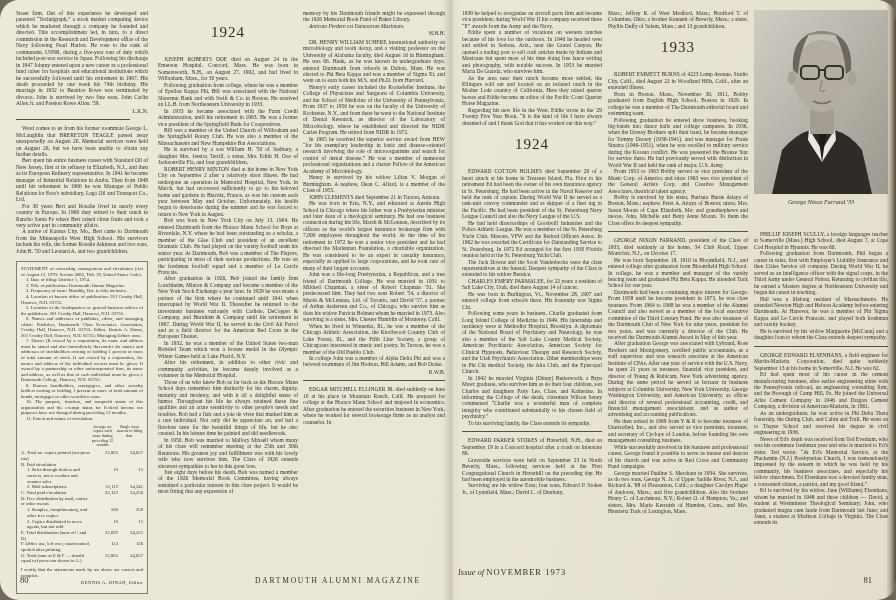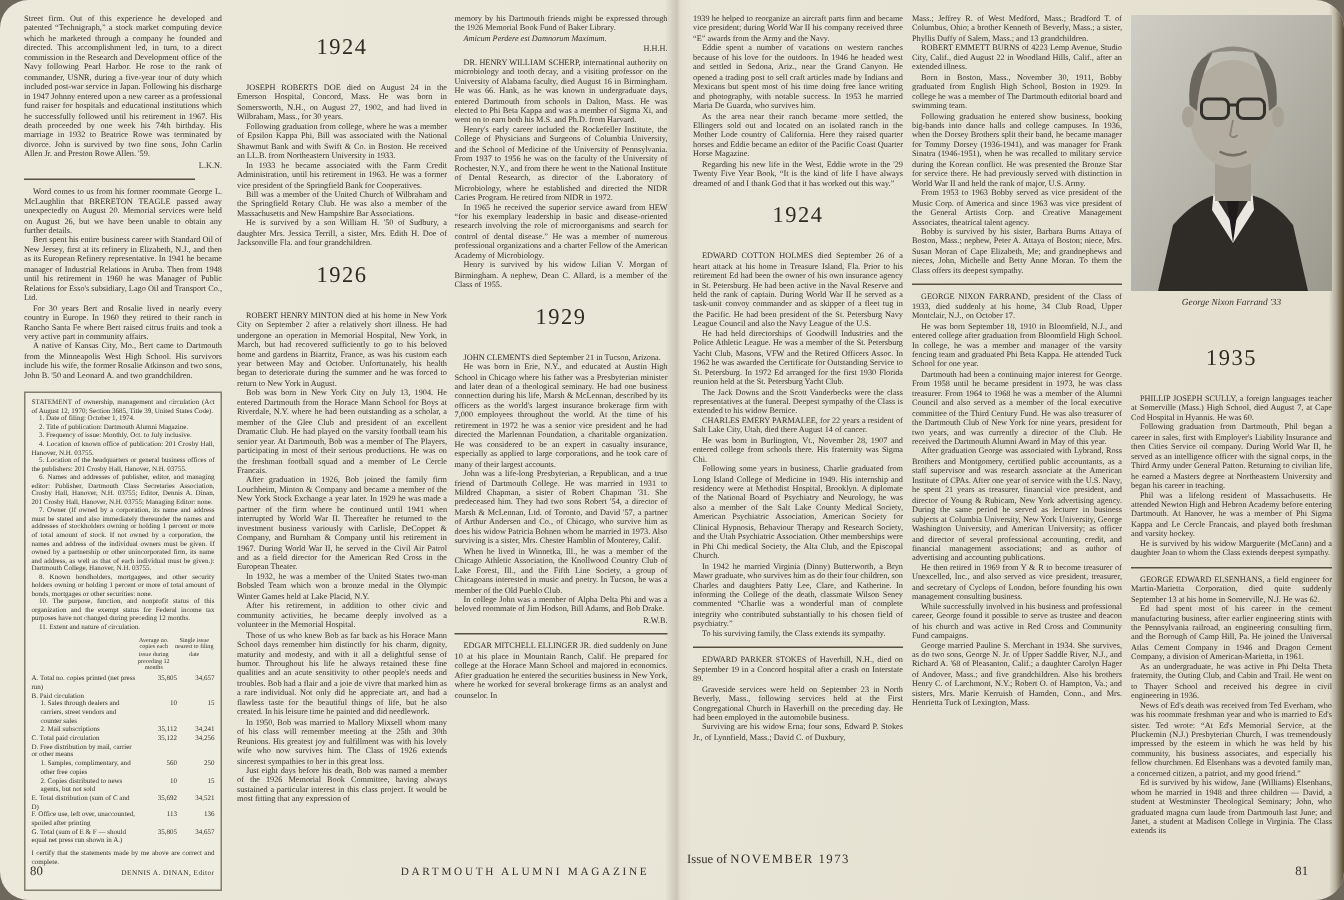--- a/index.html
+++ b/index.html
@@ -37,24 +37,24 @@
   .crow .lbl.ind{padding-left:6px;}
   .crow .avg,.crow .sgl{width:25px;text-align:right;}
   .certify{margin-top:3px;}
   .sigline{text-align:right;font-size:4.9px;margin-top:2px;letter-spacing:.3px;}
   .photo-frame{width:134px;height:184px;margin-bottom:4px;}
   .photo-frame svg{display:block;width:100%;height:100%;}
   .caption{font-style:italic;text-align:center;font-size:6.2px;margin:2px 0 26px;}
   .folio{position:absolute;font-size:8.5px;}
   #folio-left{left:20px;bottom:15px;}
   #folio-right{right:24px;bottom:15px;}
-  .footer-left{position:absolute;left:255px;bottom:15px;width:190px;text-align:center;
+  .footer-left{position:absolute;left:255px;bottom:15px;width:190px;text-align:left;
     font-size:7.5px;letter-spacing:1.8px;}
   .footer-right{position:absolute;left:458px;bottom:23px;font-size:8.5px;}
-  .footer-right .it{}
+  .footer-right .it{font-style:italic;}
   .footer-right .sc{letter-spacing:1px;font-variant:small-caps;}
 </style>
 </head>
 <body>
 
 <div class="spread">
   <div class="gutter"></div>
   <div class="book-edge"></div>
 
   <div class="col" id="col1">
@@ -145,40 +145,38 @@
     </div>
   </div>
 
   <div class="col" id="col2">
     <h2 class="year first">1924</h2>
     <p class="bp">JOSEPH ROBERTS DOE died on August 24 in the Emerson Hospital, Concord, Mass. He was born in Somersworth, N.H., on August 27, 1902, and had lived in Wilbraham, Mass., for 30 years.</p>
     <p class="bp">Following graduation from college, where he was a member of Epsilon Kappa Phi, Bill was associated with the National Shawmut Bank and with Swift &amp; Co. in Boston. He received an LL.B. from Northeastern University in 1933.</p>
     <p class="bp">In 1933 he became associated with the Farm Credit Administration, until his retirement in 1963. He was a former vice president of the Springfield Bank for Cooperatives.</p>
     <p class="bp">Bill was a member of the United Church of Wilbraham and the Springfield Rotary Club. He was also a member of the Massachusetts and New Hampshire Bar Associations.</p>
     <p class="bp">He is survived by a son William H. '50 of Sudbury, a daughter Mrs. Jessica Terrill, a sister, Mrs. Edith H. Doe of Jacksonville Fla. and four grandchildren.</p>
-    <h2 class="year">1926</h2>
     <p class="bp">ROBERT HENRY MINTON died at his home in New York City on September 2 after a relatively short illness. He had undergone an operation in Memorial Hospital, New York, in March, but had recovered sufficiently to go to his beloved home and gardens in Biarritz, France, as was his custom each year between May and October. Unfortunately, his health began to deteriorate during the summer and he was forced to return to New York in August.</p>
     <p class="bp">Bob was born in New York City on July 13, 1904. He entered Dartmouth from the Horace Mann School for Boys at Riverdale, N.Y. where he had been outstanding as a scholar, a member of the Glee Club and president of an excellent Dramatic Club. He had played on the varsity football team his senior year. At Dartmouth, Bob was a member of The Players, participating in most of their serious productions. He was on the freshman football squad and a member of Le Cercle Francais.</p>
     <p class="bp">After graduation in 1926, Bob joined the family firm Louchheim, Minton &amp; Company and became a member of the New York Stock Exchange a year later. In 1929 he was made a partner of the firm where he continued until 1941 when interrupted by World War II. Thereafter he returned to the investment business variously with Carlisle, DeCoppet &amp; Company, and Burnham &amp; Company until his retirement in 1967. During World War II, he served in the Civil Air Patrol and as a field director for the American Red Cross in the European Theater.</p>
     <p class="bp">In 1932, he was a member of the United States two-man Bobsled Team which won a bronze medal in the Olympic Winter Games held at Lake Placid, N.Y.</p>
     <p class="bp">After his retirement, in addition to other civic and community activities, he became deeply involved as a volunteer in the Memorial Hospital.</p>
     <p class="bp">Those of us who knew Bob as far back as his Horace Mann School days remember him distinctly for his charm, dignity, maturity and modesty, and with it all a delightful sense of humor. Throughout his life he always retained these fine qualities and an acute sensitivity to other people's needs and troubles. Bob had a flair and a joie de vivre that marked him as a rare individual. Not only did he appreciate art, and had a flawless taste for the beautiful things of life, but he also created. In his leisure time he painted and did needlework.</p>
     <p class="bp">In 1950, Bob was married to Mallory Mixsell whom many of his class will remember meeting at the 25th and 30th Reunions. His greatest joy and fulfillment was with his lovely wife who now survives him. The Class of 1926 extends sincerest sympathies to her in this great loss.</p>
     <p class="bp">Just eight days before his death, Bob was named a member of the 1926 Memorial Book Committee, having always sustained a particular interest in this class project. It would be most fitting that any expression of</p>
   </div>
 
   <div class="col" id="col3">
     <p class="bp noind">memory by his Dartmouth friends might be expressed through the 1926 Memorial Book Fund of Baker Library.</p>
     <p class="bp italic">Amicum Perdere est Damnorum Maximum.</p>
     <p class="sig">H.H.H.</p>
     <p class="bp">DR. HENRY WILLIAM SCHERP, international authority on microbiology and tooth decay, and a visiting professor on the University of Alabama faculty, died August 16 in Birmingham. He was 66. Hank, as he was known in undergraduate days, entered Dartmouth from schools in Dalton, Mass. He was elected to Phi Beta Kappa and was a member of Sigma Xi, and went on to earn both his M.S. and Ph.D. from Harvard.</p>
     <p class="bp">Henry's early career included the Rockefeller Institute, the College of Physicians and Surgeons of Columbia University, and the School of Medicine of the University of Pennsylvania. From 1937 to 1956 he was on the faculty of the University of Rochester, N.Y., and from there he went to the National Institute of Dental Research, as director of the Laboratory of Microbiology, where he established and directed the NIDR Caries Program. He retired from NIDR in 1972.</p>
     <p class="bp">In 1965 he received the superior service award from HEW “for his exemplary leadership in basic and disease-oriented research involving the role of microorganisms and search for control of dental disease.” He was a member of numerous professional organizations and a charter Fellow of the American Academy of Microbiology.</p>
     <p class="bp">Henry is survived by his widow Lilian V. Morgan of Birmingham. A nephew, Dean C. Allard, is a member of the Class of 1955.</p>
-    <h2 class="year">1929</h2>
     <p class="bp">JOHN CLEMENTS died September 21 in Tucson, Arizona.</p>
     <p class="bp">He was born in Erie, N.Y., and educated at Austin High School in Chicago where his father was a Presbyterian minister and later dean of a theological seminary. He had one business connection during his life, Marsh &amp; McLennan, described by its officers as the world's largest insurance brokerage firm with 7,000 employees throughout the world. At the time of his retirement in 1972 he was a senior vice president and he had directed the Marlennan Foundation, a charitable organization. He was considered to be an expert in casualty insurance, especially as applied to large corporations, and he took care of many of their largest accounts.</p>
     <p class="bp">John was a life-long Presbyterian, a Republican, and a true friend of Dartmouth College. He was married in 1931 to Mildred Chapman, a sister of Robert Chapman '31. She predeceased him. They had two sons Robert '54, a director of Marsh &amp; McLennan, Ltd. of Toronto, and David '57, a partner of Arthur Andersen and Co., of Chicago, who survive him as does his widow Patricia Bohnen whom he married in 1973. Also surviving is a sister, Mrs. Chester Hamblin of Monterey, Calif.</p>
     <p class="bp">When he lived in Winnetka, Ill., he was a member of the Chicago Athletic Association, the Knollwood Country Club of Lake Forest, Ill., and the Fifth Line Society, a group of Chicagoans interested in music and poetry. In Tucson, he was a member of the Old Pueblo Club.</p>
     <p class="bp">In college John was a member of Alpha Delta Phi and was a beloved roommate of Jim Hodson, Bill Adams, and Bob Drake.</p>
     <p class="sig">R.W.B.</p>
     <div class="rule full"></div>
     <p class="bp">EDGAR MITCHELL ELLINGER JR. died suddenly on June 10 at his place in Mountain Ranch, Calif. He prepared for college at the Horace Mann School and majored in economics. After graduation he entered the securities business in New York, where he worked for several brokerage firms as an analyst and counselor. In</p>
   </div>
 
@@ -197,20 +195,21 @@
     <p class="bp">In 1942 he married Virginia (Dinny) Butterworth, a Bryn Mawr graduate, who survives him as do their four children, son Charles and daughters Patty Lee, Clare, and Katherine. In informing the College of the death, classmate Wilson Seney commented “Charlie was a wonderful man of complete integrity who contributed substantially to his chosen field of psychiatry.”</p>
     <p class="bp">To his surviving family, the Class extends its sympathy.</p>
     <div class="rule full"></div>
     <p class="bp">EDWARD PARKER STOKES of Haverhill, N.H., died on September 19 in a Concord hospital after a crash on Interstate 89.</p>
     <p class="bp">Graveside services were held on September 23 in North Beverly, Mass., following services held at the First Congregational Church in Haverhill on the preceding day. He had been employed in the automobile business.</p>
     <p class="bp">Surviving are his widow Erna; four sons, Edward P. Stokes Jr., of Lynnfield, Mass.; David C. of Duxbury,</p>
   </div>
 
   <div class="col" id="col5">
     <p class="bp noind">Mass.; Jeffrey R. of West Medford, Mass.; Bradford T. of Columbus, Ohio; a brother Kenneth of Beverly, Mass.; a sister, Phyllis Duffy of Salem, Mass.; and 13 grandchildren.</p>
+    <h2 class="year">1933</h2>
     <p class="bp">ROBERT EMMETT BURNS of 4223 Lemp Avenue, Studio City, Calif., died August 22 in Woodland Hills, Calif., after an extended illness.</p>
     <p class="bp">Born in Boston, Mass., November 30, 1911, Bobby graduated from English High School, Boston in 1929. In college he was a member of The Dartmouth editorial board and swimming team.</p>
     <p class="bp">Following graduation he entered show business, booking big-bands into dance halls and college campuses. In 1936, when the Dorsey Brothers split their band, he became manager for Tommy Dorsey (1936-1941), and was manager for Frank Sinatra (1946-1951), when he was recalled to military service during the Korean conflict. He was presented the Bronze Star for service there. He had previously served with distinction in World War II and held the rank of major, U.S. Army.</p>
     <p class="bp">From 1953 to 1963 Bobby served as vice president of the Music Corp. of America and since 1963 was vice president of the General Artists Corp. and Creative Management Associates, theatrical talent agency.</p>
     <p class="bp">Bobby is survived by his sister, Barbara Burns Attaya of Boston, Mass.; nephew, Peter A. Attaya of Boston; niece, Mrs. Susan Moran of Cape Elizabeth, Me; and grandnephews and nieces, John, Michelle and Betty Anne Moran. To them the Class offers its deepest sympathy.</p>
     <div class="rule full"></div>
     <p class="bp">GEORGE NIXON FARRAND, president of the Class of 1933, died suddenly at his home, 34 Club Road, Upper Montclair, N.J., on October 17.</p>
     <p class="bp">He was born September 18, 1910 in Bloomfield, N.J., and entered college after graduation from Bloomfield High School. In college, he was a member and manager of the varsity fencing team and graduated Phi Beta Kappa. He attended Tuck School for one year.</p>
     <p class="bp">Dartmouth had been a continuing major interest for George. From 1958 until he became president in 1973, he was class treasurer. From 1964 to 1968 he was a member of the Alumni Council and also served as a member of the local executive committee of the Third Century Fund. He was also treasurer of the Dartmouth Club of New York for nine years, president for two years, and was currently a director of the Club. He received the Dartmouth Alumni Award in May of this year.</p>
     <p class="bp">After graduation George was associated with Lybrand, Ross Brothers and Montgomery, certified public accountants, as a staff supervisor and was research associate at the American Institute of CPAs. After one year of service with the U.S. Navy, he spent 21 years as treasurer, financial vice president, and director of Young &amp; Rubicam, New York advertising agency. During the same period he served as lecturer in business subjects at Columbia University, New York University, George Washington University, and American University; as officer and director of several professional accounting, credit, and financial management associations; and as author of advertising and accounting publications.</p>
@@ -240,21 +239,20 @@
         <ellipse cx="38" cy="68" rx="4" ry="7" fill="#a8a296"></ellipse>
         <ellipse cx="98" cy="68" rx="4" ry="7" fill="#a8a296"></ellipse>
         <rect x="47" y="56" width="18" height="13" rx="4" fill="none" stroke="#33302b" stroke-width="2"></rect>
         <rect x="71" y="56" width="18" height="13" rx="4" fill="none" stroke="#33302b" stroke-width="2"></rect>
         <line x1="65" y1="60" x2="71" y2="60" stroke="#33302b" stroke-width="2"></line>
         <path d="M68 70 L66 80 Q68 83 71 80" stroke="#8a8276" stroke-width="1.2" fill="none"></path>
         <path d="M59 91 Q68 96 77 91" stroke="#756e63" stroke-width="1.5" fill="none"></path>
       </svg>
     </div>
     <p class="caption">George Nixon Farrand '33</p>
-    <h2 class="year">1935</h2>
     <p class="bp">PHILLIP JOSEPH SCULLY, a foreign languages teacher at Somerville (Mass.) High School, died August 7, at Cape Cod Hospital in Hyannis. He was 60.</p>
     <p class="bp">Following graduation from Dartmouth, Phil began a career in sales, first with Employer's Liability Insurance and then Cities Service oil company. During World War II, he served as an intelligence officer with the signal corps, in the Third Army under General Patton. Returning to civilian life, he earned a Masters degree at Northeastern University and began his career in teaching.</p>
     <p class="bp">Phil was a lifelong resident of Massachusetts. He attended Newton High and Hebron Academy before entering Dartmouth. At Hanover, he was a member of Phi Sigma Kappa and Le Cercle Francais, and played both freshman and varsity hockey.</p>
     <p class="bp">He is survived by his widow Marguerite (McCann) and a daughter Joan to whom the Class extends deepest sympathy.</p>
     <div class="rule full"></div>
     <p class="bp">GEORGE EDWARD ELSENHANS, a field engineer for Martin-Marietta Corporation, died quite suddenly September 13 at his home in Somerville, N.J. He was 62.</p>
     <p class="bp">Ed had spent most of his career in the cement manufacturing business, after earlier engineering stints with the Pennsylvania railroad, an engineering consulting firm, and the Borough of Camp Hill, Pa. He joined the Universal Atlas Cement Company in 1946 and Dragon Cement Company, a division of American-Marietta, in 1961.</p>
     <p class="bp">As an undergraduate, he was active in Phi Delta Theta fraternity, the Outing Club, and Cabin and Trail. He went on to Thayer School and received his degree in civil engineering in 1936.</p>
     <p class="bp">News of Ed's death was received from Ted Everham, who was his roommate freshman year and who is married to Ed's sister. Ted wrote: “At Ed's Memorial Service, at the Pluckemin (N.J.) Presbyterian Church, I was tremendously impressed by the esteem in which he was held by his community, his business associates, and especially his fellow churchmen. Ed Elsenhans was a devoted family man, a concerned citizen, a patriot, and my good friend.”</p>
     <p class="bp">Ed is survived by his widow, Jane (Williams) Elsenhans, whom he married in 1948 and three children — David, a student at Westminster Theological Seminary; John, who graduated magna cum laude from Dartmouth last June; and Janet, a student at Madison College in Virginia. The Class extends its</p>

